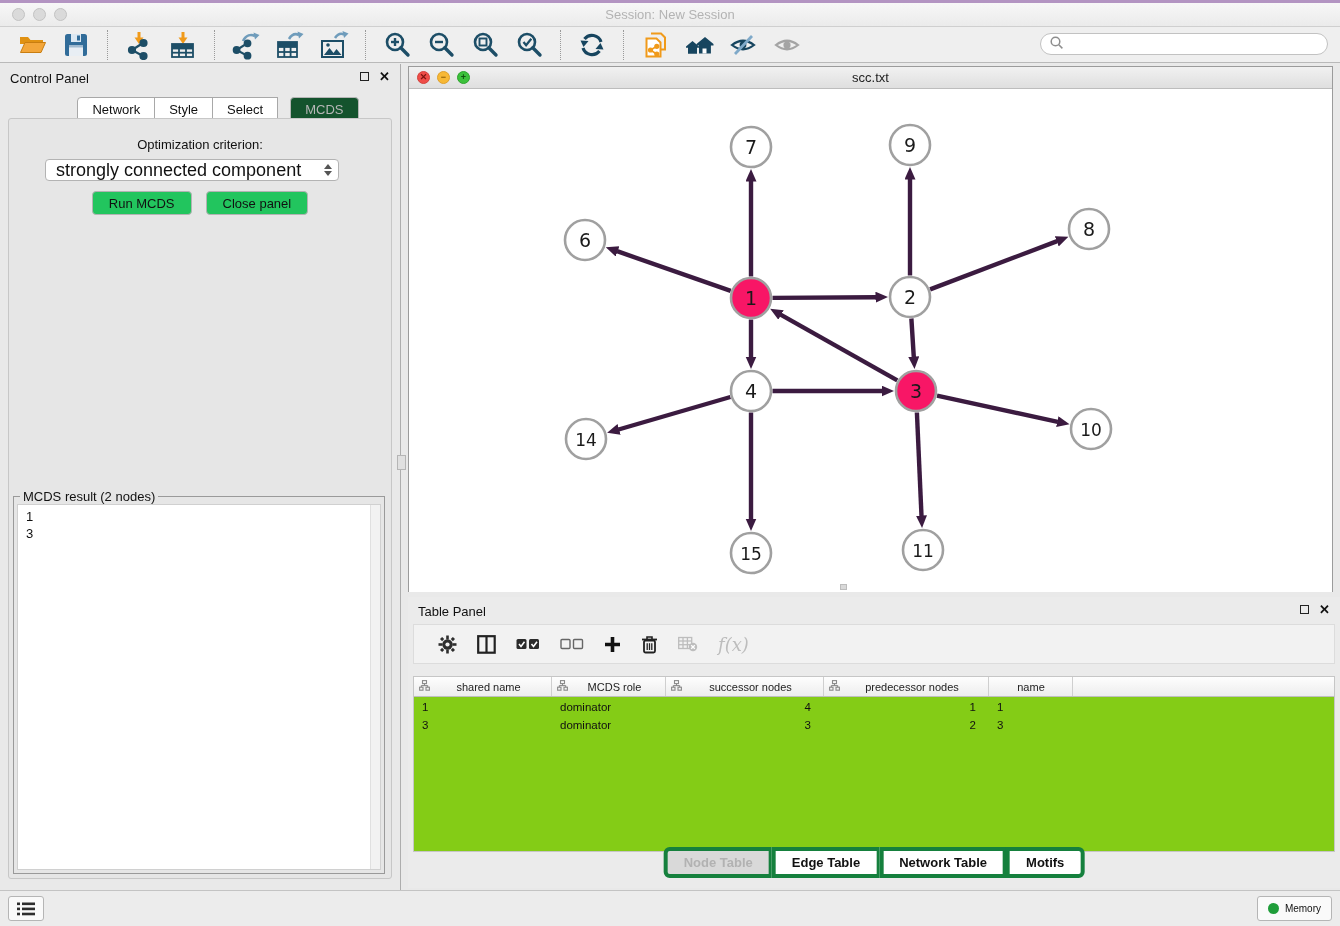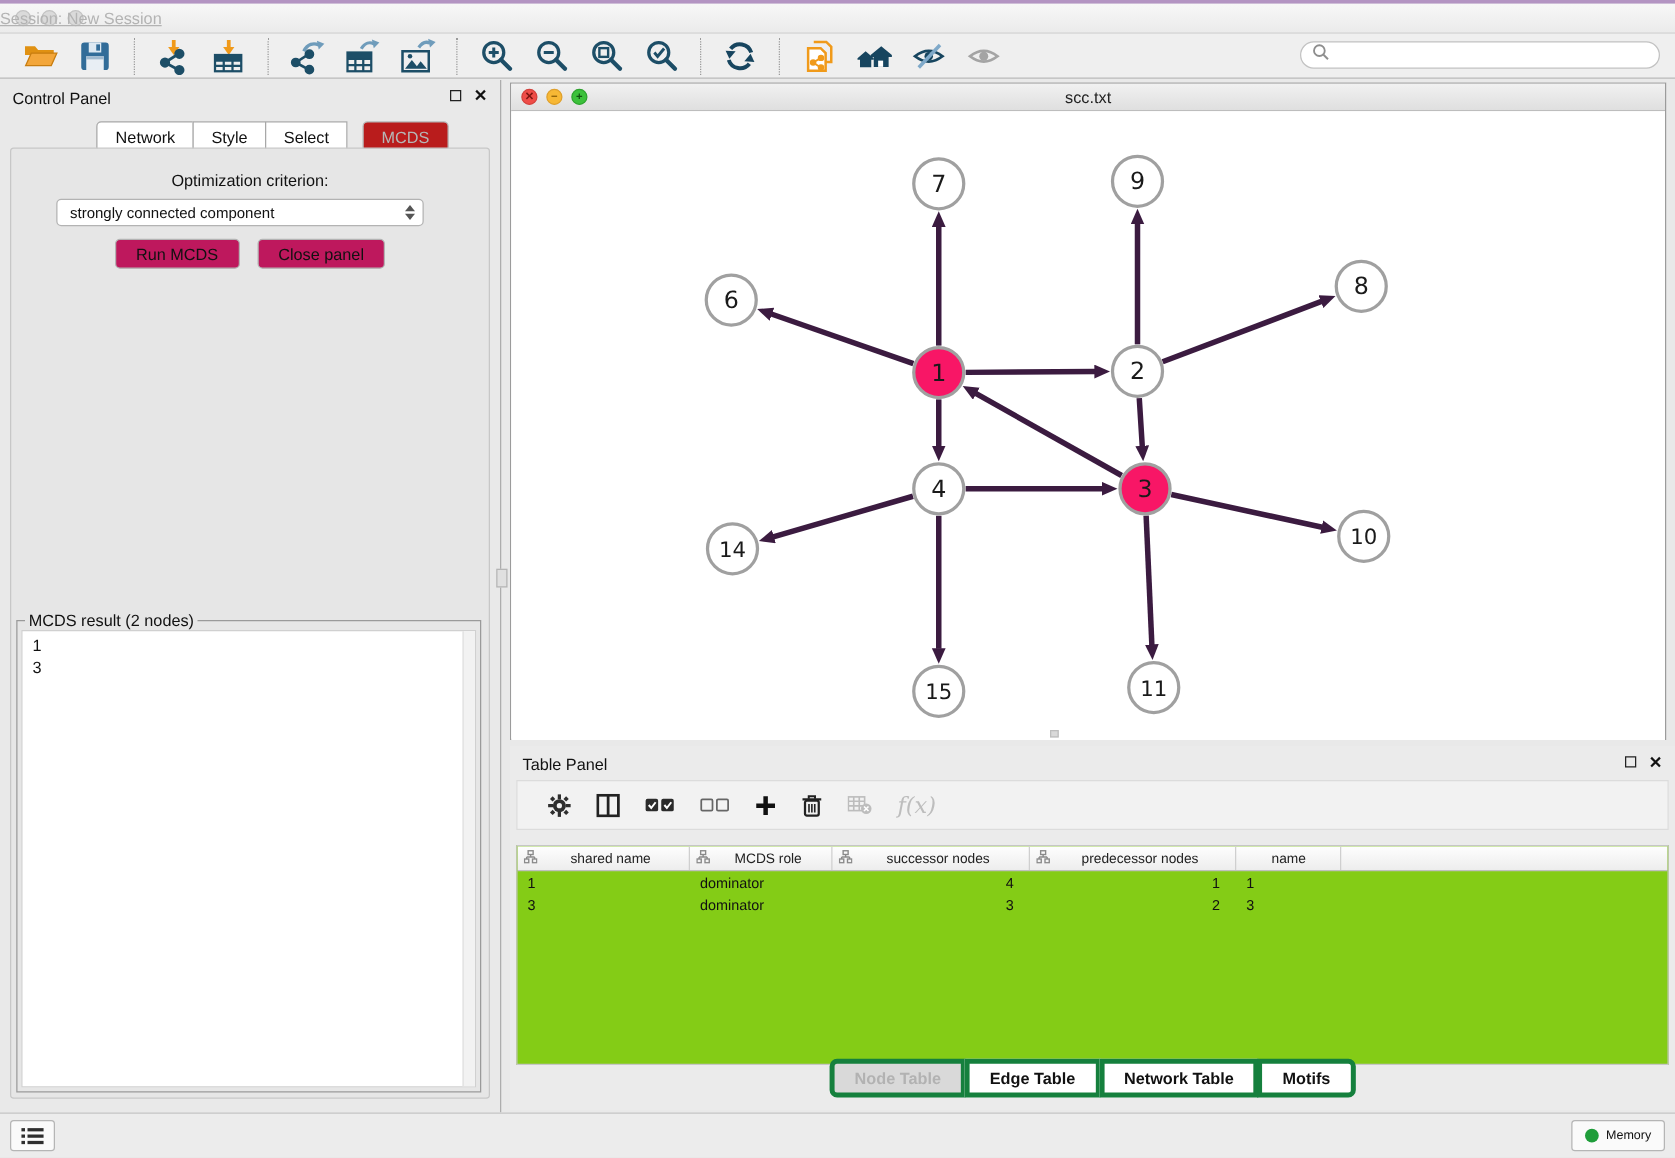--- a/index.html
+++ b/index.html
@@ -5,51 +5,51 @@
   html,body{margin:0;padding:0;}
   body{width:1340px;height:926px;overflow:hidden;font-family:"Liberation Sans",sans-serif;background:#e9e9e9;}
   .app{position:relative;width:1340px;height:926px;background:#e9e9e9;}
 
   
   .top-strip{position:absolute;left:0;top:0;width:100%;height:3px;background:#b394c2;}
   .mac-titlebar{position:absolute;left:0;top:3px;width:100%;height:23px;background:linear-gradient(#f7f7f7,#ebebeb);border-bottom:1px solid #cfcfcf;}
   .traffic{position:absolute;left:12px;top:5px;display:flex;gap:8px;}
   .traffic span{width:13px;height:13px;border-radius:50%;display:inline-flex;align-items:center;justify-content:center;font-size:9px;line-height:1;}
   .traffic.inactive span{background:#dadada;border:1px solid #c3c3c3;box-sizing:border-box;}
-  .mac-title{position:absolute;left:0;right:0;top:4px;text-align:left;font-size:13px;color:#b3b3b3;text-decoration:underline;}
+  .mac-title{position:absolute;left:0;right:0;top:4px;text-align:center;font-size:13px;color:#b3b3b3;}
 
   
   .main-toolbar{position:absolute;left:0;top:27px;width:100%;height:36px;background:#efefef;border-bottom:1px solid #b9b9b9;display:flex;align-items:center;padding-left:10px;box-sizing:border-box;}
   .tbi{width:30px;height:30px;margin:0 7px;display:flex;align-items:center;justify-content:center;cursor:default;}
   .tbi svg{display:block;}
   .tbi.disabled{opacity:.9;}
   .tb-sep{width:0;height:30px;border-left:1px dotted #9a9a9a;margin:0 9px;}
   .search-wrap{position:absolute;right:12px;top:33px;width:288px;height:22px;background:#fff;border:1px solid #c2c2c2;border-radius:12px;display:flex;align-items:center;padding-left:8px;box-sizing:border-box;}
   .search-wrap input{border:none;outline:none;flex:1;font-size:12px;background:transparent;margin-left:5px;font-family:"Liberation Sans",sans-serif;}
 
   
   .control-panel{position:absolute;left:0;top:64px;width:401px;height:826px;background:#e9e9e9;border-right:1px solid #adadad;box-sizing:border-box;}
   .panel-header{position:relative;height:28px;}
   .panel-header .ph-title{position:absolute;left:10px;top:7px;font-size:13px;color:#111;}
   .ph-icons{position:absolute;right:10px;top:8px;display:flex;gap:10px;align-items:center;}
   .float-sq{width:9px;height:9px;border:1.5px solid #222;display:inline-block;box-sizing:border-box;background:transparent;}
   .close-x{font-size:13px;font-weight:bold;color:#111;line-height:9px;}
   .cp-tabs{position:absolute;left:0;right:0;top:33px;display:flex;justify-content:center;padding-left:36px;}
   .cp-tab{font-size:13px;padding:4px 14px;background:#fff;border:1px solid #a8a8a8;margin-left:-1px;color:#111;}
   .cp-tab:first-child{border-radius:4px 0 0 4px;margin-left:0;}
-  .cp-tab.active{background:#b91c1c;color:#b6b6b6;border-color:#b6b6b6;border-radius:4px;margin-left:12px;}
+  .cp-tab.active{background:#14532d;color:#b6b6b6;border-color:#b6b6b6;border-radius:4px;margin-left:12px;}
   .cp-content{position:absolute;left:8px;right:8px;top:54px;height:759px;background:#e6e6e6;border:1px solid #c7c7c7;border-radius:3px;}
   .opt-label{margin-top:18px;text-align:center;font-size:13px;color:#111;}
-  .opt-select{position:absolute;left:36px;right:52px;top:40px;height:22px;background:#fff;border:1px solid #b3b3b3;border-radius:4px;display:flex;align-items:center;padding:0 6px 0 10px;font-size:12px;color:#111;box-sizing:border-box;}
+  .opt-select{position:absolute;left:36px;right:52px;top:40px;height:22px;background:#fff;border:1px solid #b3b3b3;border-radius:4px;display:flex;align-items:center;padding:0 6px 0 10px;font-size:18px;color:#111;box-sizing:border-box;}
   .opt-select .sel-text{flex:1;}
   .stepper{display:flex;flex-direction:column;align-items:center;}
   .step-up{width:0;height:0;border-left:4px solid transparent;border-right:4px solid transparent;border-bottom:5px solid #555;margin-bottom:2px;}
   .step-down{width:0;height:0;border-left:4px solid transparent;border-right:4px solid transparent;border-top:5px solid #555;}
   .cp-buttons{position:absolute;left:0;right:0;top:72px;display:flex;justify-content:center;gap:14px;}
-  .mac-btn{height:22px;padding:0 16px;background:#be185d;border:1px solid #b3b3b3;border-radius:4px;font-size:13px;color:#111;display:flex;align-items:center;}
+  .mac-btn{height:22px;padding:0 16px;background:#22c55e;border:1px solid #b3b3b3;border-radius:4px;font-size:13px;color:#111;display:flex;align-items:center;}
   .groupbox{position:absolute;left:4px;right:6px;top:377px;height:376px;border:1px solid #9a9a9a;background:#e6e6e6;}
   .groupbox .legend{position:absolute;top:-8px;left:6px;background:#e6e6e6;padding:0 3px;font-size:13px;color:#111;}
   .gb-inner{position:absolute;left:3px;right:3px;top:7px;bottom:3px;background:#fff;border:1px solid #d0d0d0;}
   .gb-lines{padding:3px 8px;font-size:13px;line-height:17px;color:#111;}
   .gb-scroll{position:absolute;right:0;top:0;bottom:0;width:9px;background:#f2f2f2;border-left:1px solid #e0e0e0;}
 
   
   .splitter-handle{position:absolute;left:397px;top:455px;width:9px;height:15px;background:#e0e0e0;border:1px solid #b5b5b5;box-sizing:border-box;}
 
   

